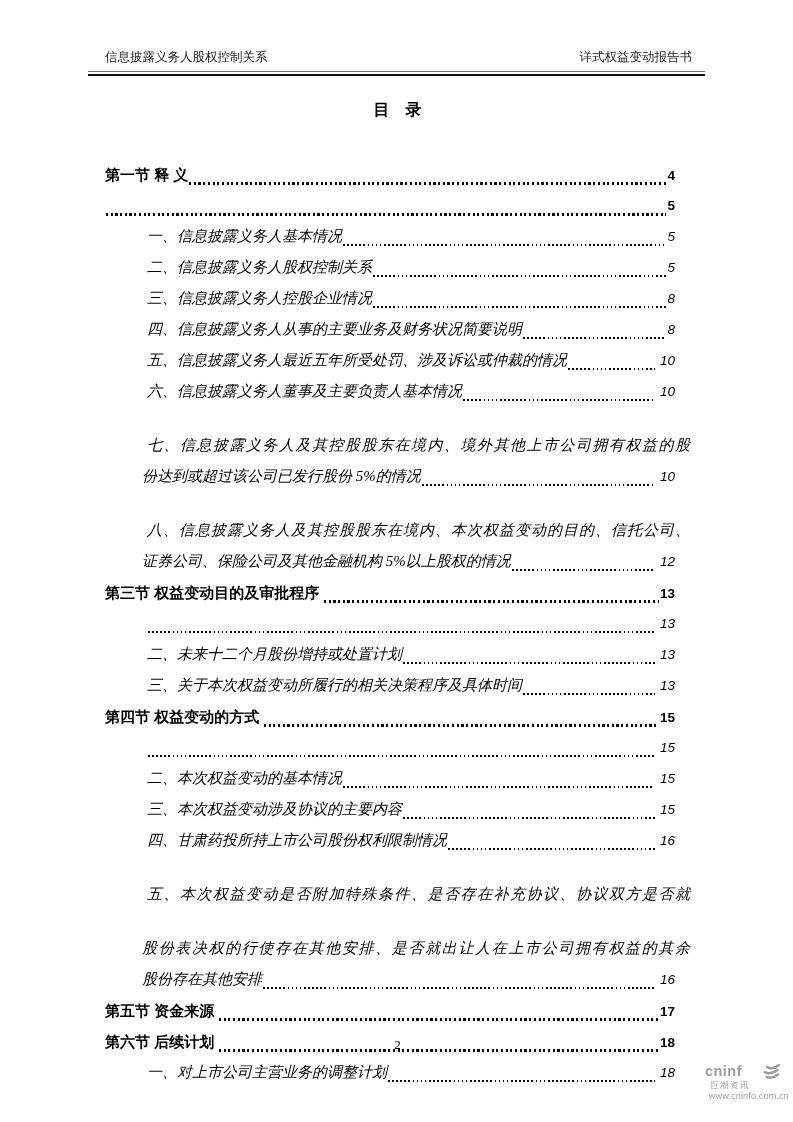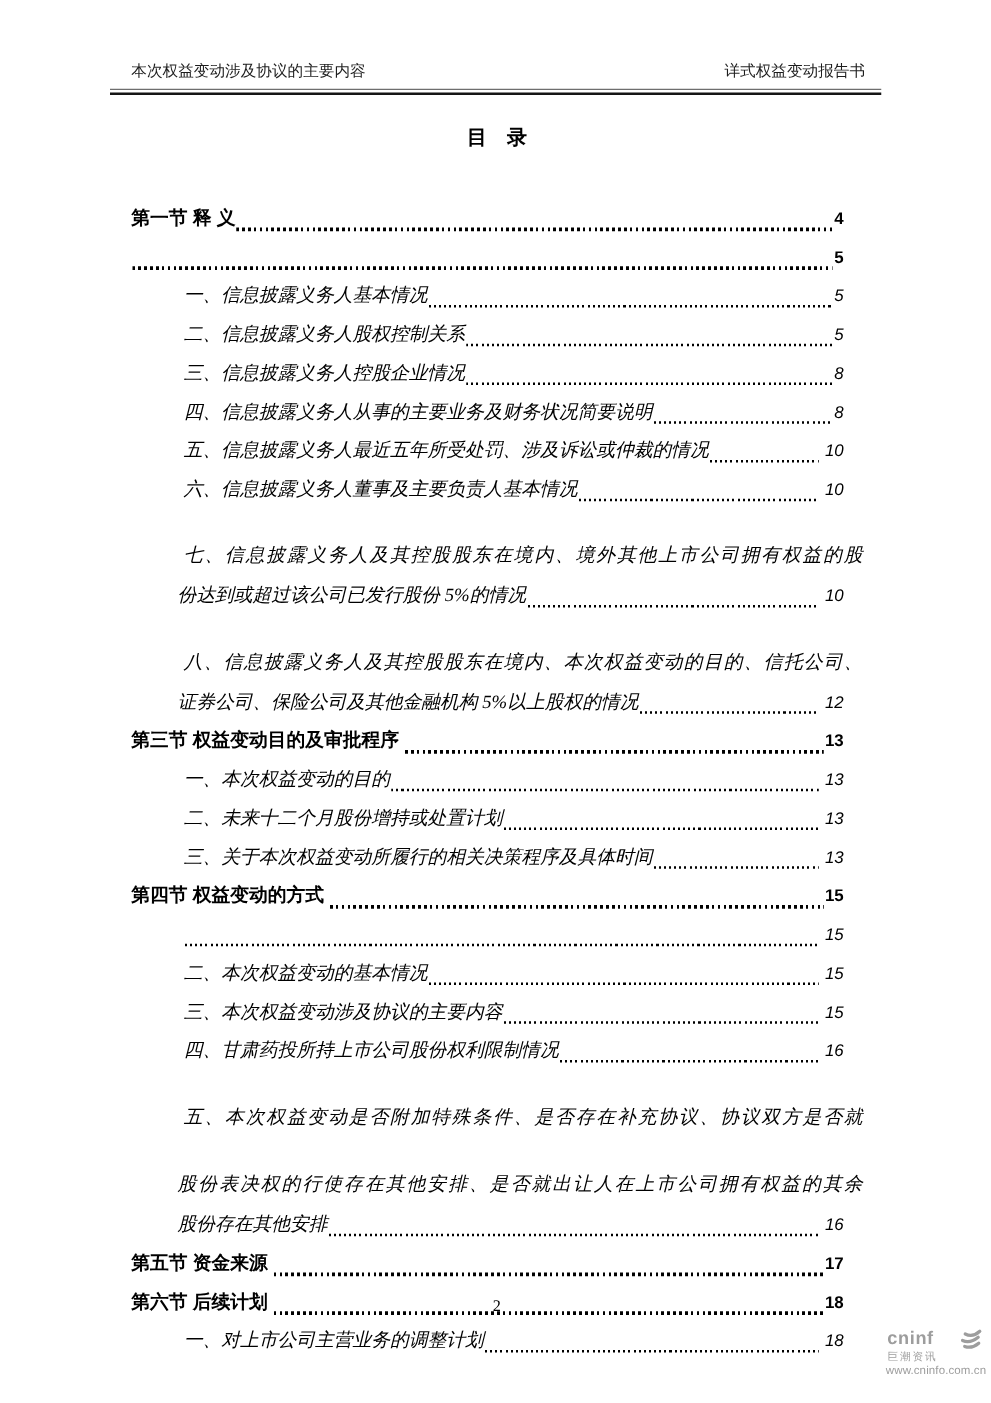--- a/index.html
+++ b/index.html
@@ -54,31 +54,31 @@
   .footer-page {
     position:absolute; top:1037px; left:105px; width:585px;
     text-align:center; font-size:13px;
   }
   
   .cninf {
     position:absolute; top:1062px; right:3px; width:90px;
     color:#9d9d9d; font-family:"Liberation Sans","DejaVu Sans",sans-serif;
     line-height:1.1;
   }
-  .cninf .row1 { display:flex; justify-content:flex-end; align-items:center; gap:19px; padding-right:3px; }
+  .cninf .row1 { display:flex; justify-content:center; align-items:center; gap:19px; padding-right:3px; }
   .cninf .brand { font-size:14.5px; font-weight:bold; letter-spacing:0.5px; }
   .cninf .swirl { width:21px; height:19px; display:block; }
   .cninf .cn-name { font-size:8.5px; letter-spacing:1.5px; text-align:center; margin:0 30px 1px 0; }
   .cninf .url { font-size:9.2px; text-align:right; padding-right:1px; letter-spacing:0.1px; }
 </style>
 </head>
 <body>
 
 <div class="header-row">
-  <span>本次权益变动涉及协议的主要内容</span>
+  <span>信息披露义务人股权控制关系</span>
   <span>详式权益变动报告书</span>
 </div>
 <div class="header-rule"></div>
 
 <div class="doc-title">目　录</div>
 
 <div class="toc">
     <div class="entry bold">
       <div class="line last">
         <span class="txt">第一节 释 义</span>
@@ -152,21 +152,20 @@
     </div>
     <div class="entry bold">
       <div class="line last">
         <span class="txt">第三节 权益变动目的及审批程序 </span>
         <span class="leader"></span>
         <span class="page">13</span>
       </div>
     </div>
     <div class="entry sub">
       <div class="line last">
-        <span class="txt">一、本次权益变动的目的</span>
         <span class="leader"></span>
         <span class="page"> 13</span>
       </div>
     </div>
     <div class="entry sub">
       <div class="line last">
         <span class="txt">二、未来十二个月股份增持或处置计划</span>
         <span class="leader"></span>
         <span class="page"> 13</span>
       </div>

